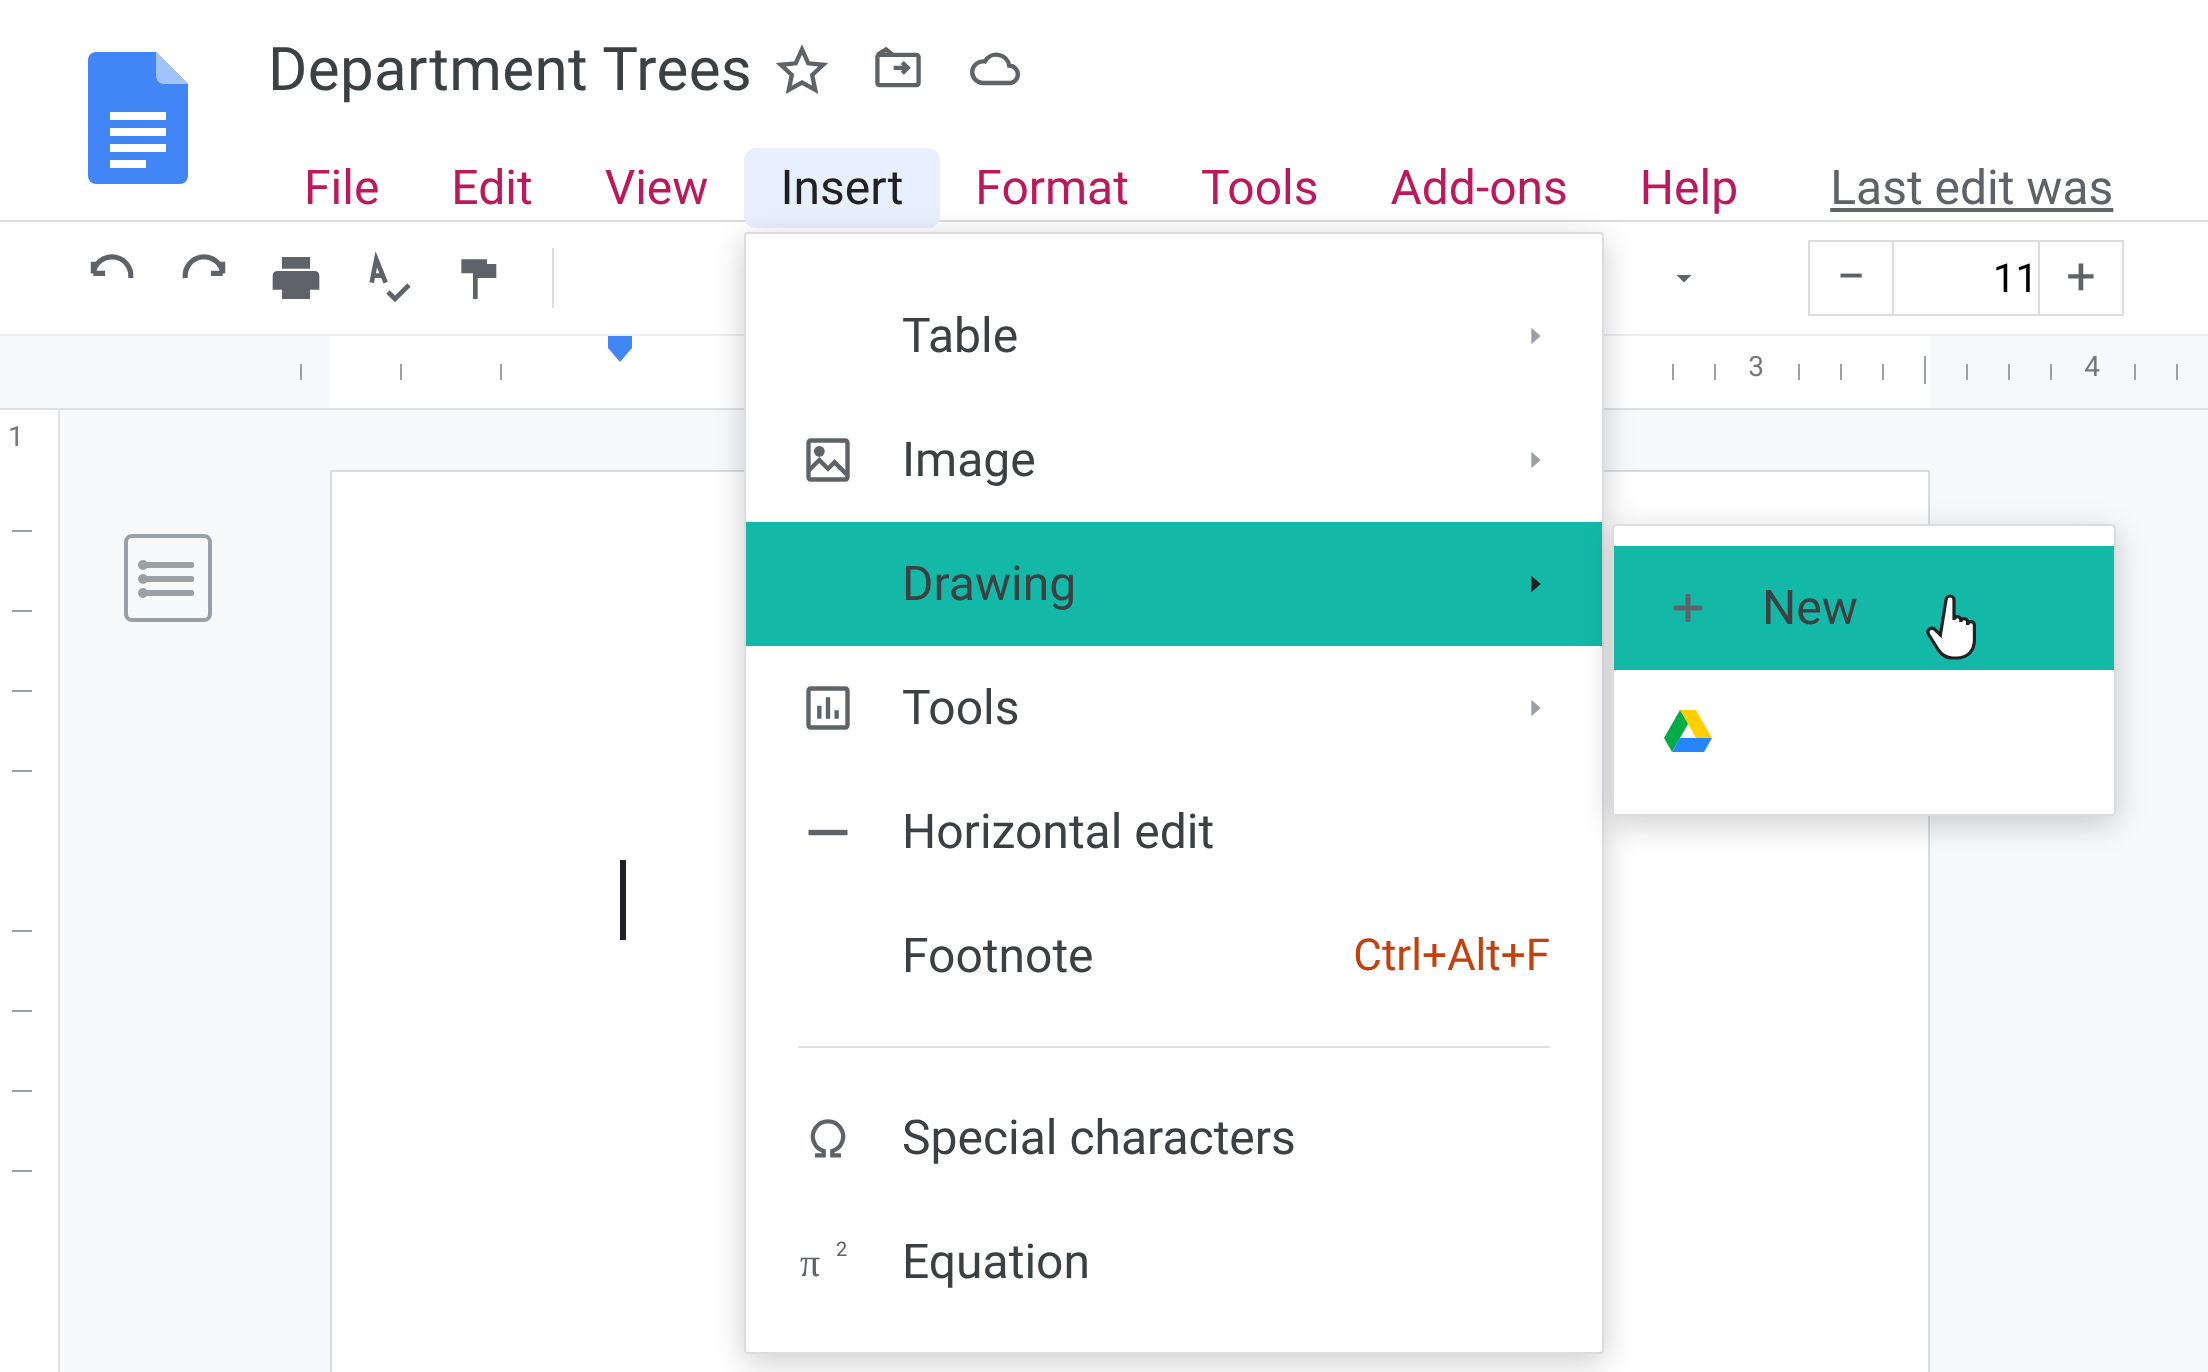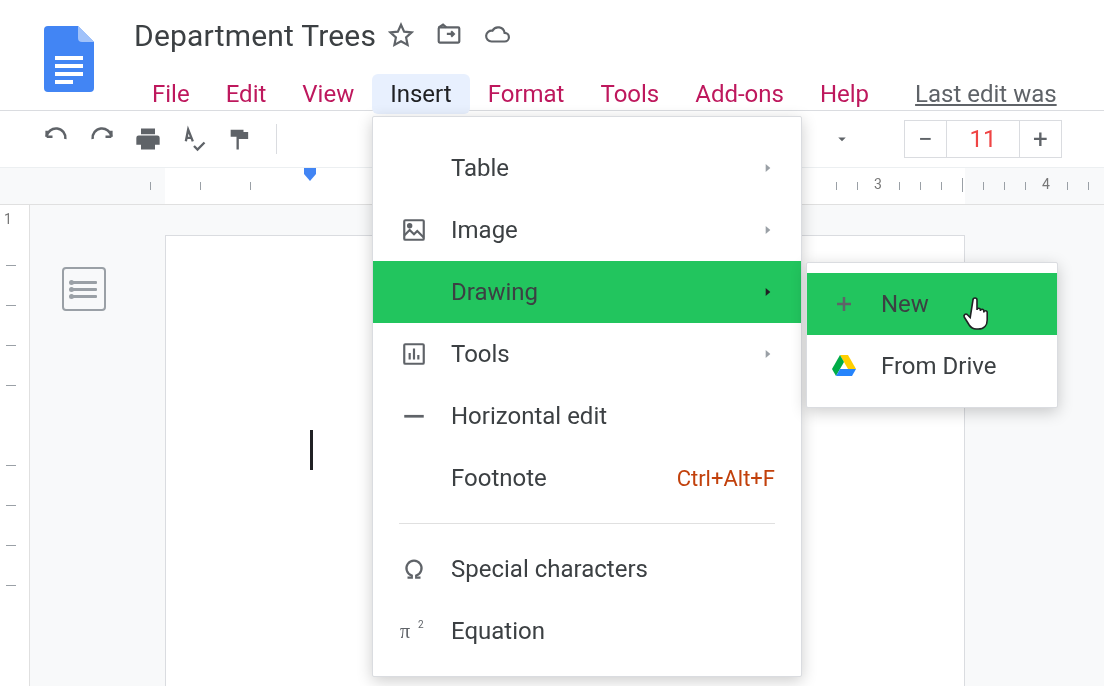--- a/index.html
+++ b/index.html
@@ -98,22 +98,22 @@
     margin-left:20px;
   }
   .font-size-box .step {
     width:42px; height:100%;
     display:flex;align-items:center;justify-content:center;
     font-size:26px; color:#5f6368; cursor:pointer;
     border-right:1px solid #dadce0;
   }
   .font-size-box .step:last-child{ border-right:none; border-left:1px solid #dadce0;}
   .font-size-box .val {
-    width:72px; text-align:center;
-    font-size:24px; color:#ef4444;
+    width:72px; text-align:right;
+    font-size:20px; color:#000000;
   }
 
   
   .ruler-area {
     height: 38px;
     background: #fff;
     position: relative;
     border-bottom: 1px solid #e0e0e0;
     border-top: 1px solid #eceff1;
   }
@@ -194,21 +194,21 @@
     display:flex;
     align-items:center;
     padding: 16px 26px;
     font-size:24px;
     color:#3c4043;
     cursor:pointer;
     position:relative;
   }
   .dd-item .dd-icon { width:30px; height:30px; margin-right:22px; color:#5f6368; flex-shrink:0; display:flex;align-items:center;justify-content:center;}
   .dd-item .dd-sub { margin-left:auto; color:#5f6368; }
-  .dd-item.hover { background:#22c55e; }
+  .dd-item.hover { background:#14b8a6; }
   .dd-shortcut { color:#c2410c; font-size:22px; margin-left:auto;}
   .dd-divide { height:0; border-top:1px solid #e0e0e0; margin: 14px 26px;}
 
   
   .submenu {
     position:absolute;
     left:806px;
     top:262px;
     width:252px;
     background:#fff;
@@ -469,21 +469,20 @@
     <span>New</span>
   </div>
   <div class="dd-item">
     <span class="dd-icon">
       <svg width="26" height="24" viewBox="0 0 26 24">
           <path d="M9 1 h8 l8 14 h-8 z" fill="#ffcf00"></path>
           <path d="M9 1 L1 15 l4 7 8-14 z" fill="#00ac47"></path>
           <path d="M5 22 h16 l4-7 H9 z" fill="#2684fc"></path>
         </svg>
     </span>
-    <span>From Drive</span>
   </div>
 </div>
 
 <div class="cursor-hand">
   <svg width="30" height="36" viewBox="0 0 30 36">
       <path d="M11 4 a2 2 0 0 1 4 0 v10 a1.7 1.7 0 0 1 3.4 0 v1 a1.7 1.7 0 0 1 3.4 0 v1.5 a1.7 1.7 0 0 1 3.4 0 V24 c0 5 -3 9 -9 9 h-2 c-3 0 -5 -1 -7 -4 l-5 -8 a2 2 0 0 1 3 -2.5 l3 3 z" fill="#fff" stroke="#202124" stroke-width="1.6"></path>
     </svg>
 </div>
 
 </body></html>

